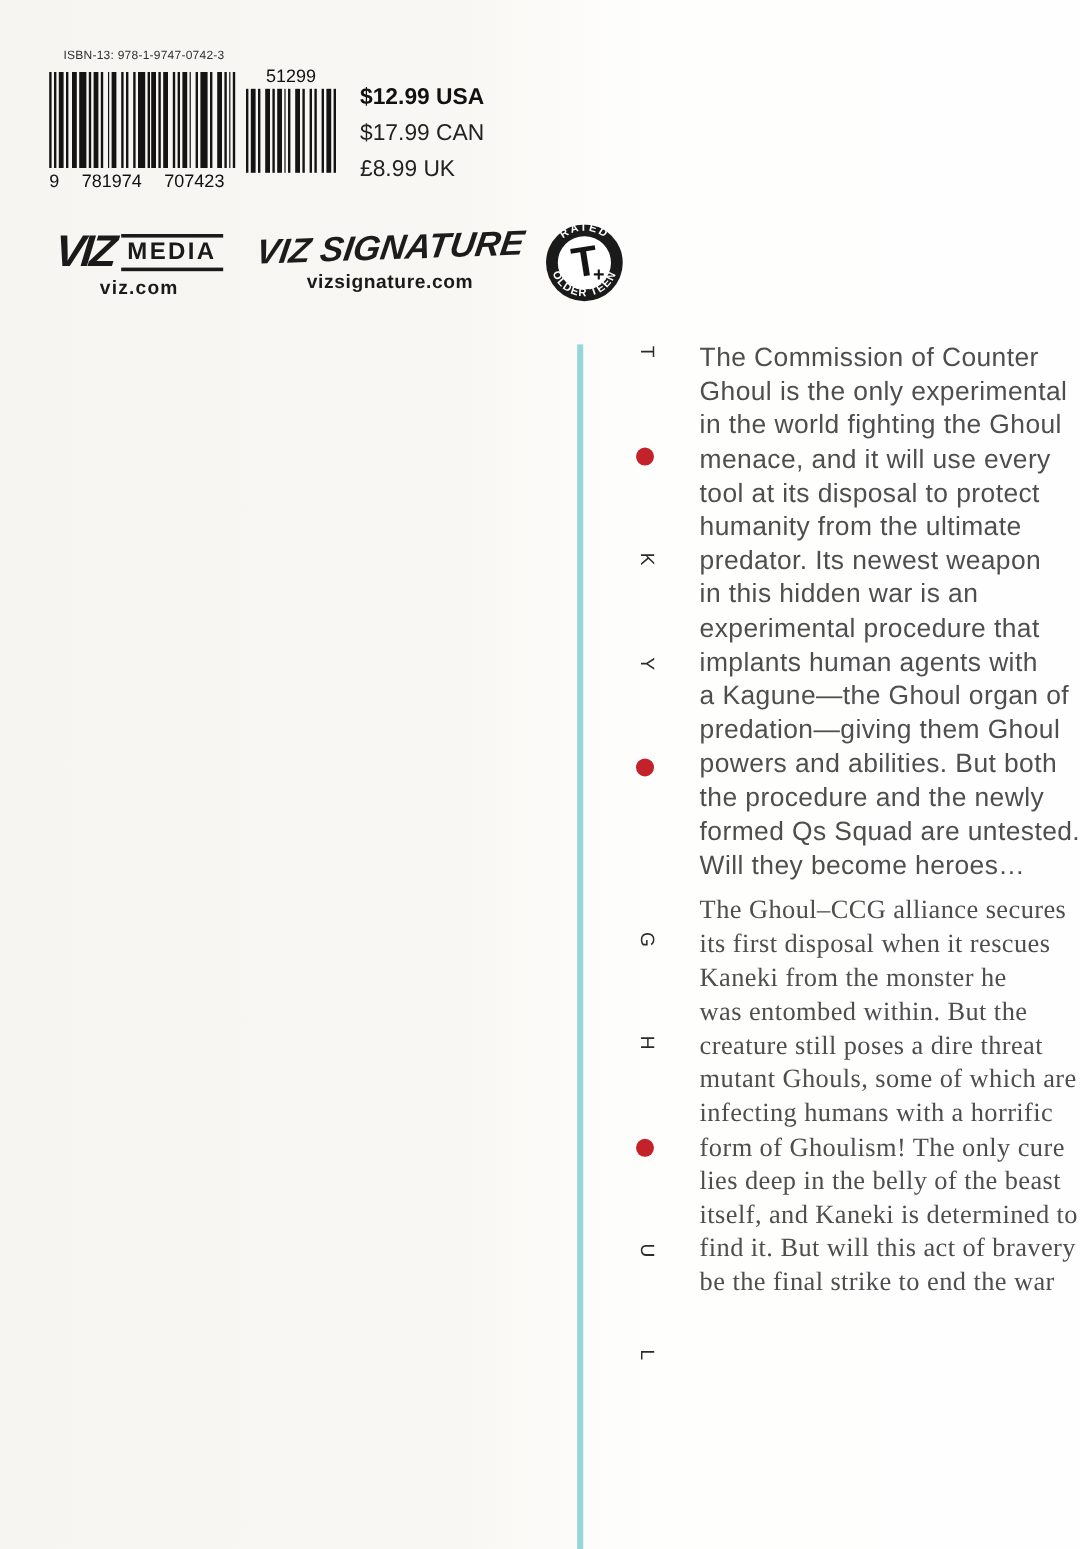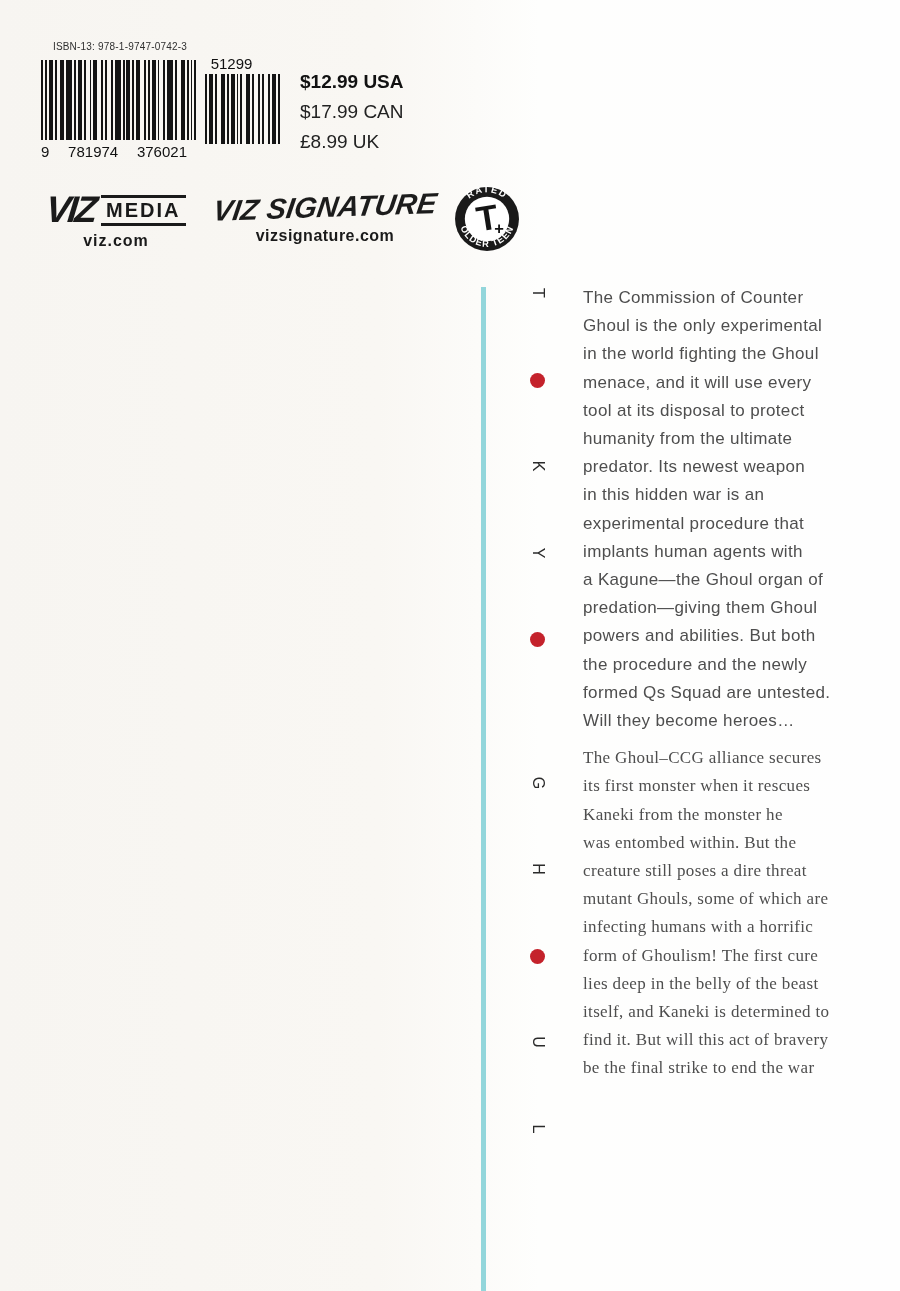--- a/index.html
+++ b/index.html
@@ -10,21 +10,21 @@
     background:linear-gradient(90deg,#f7f5f1 0%,#f9f7f3 42%,#fcfbf9 53%,#fefefd 60%,#fefefe 100%);
   }
 
   
   .isbn-label { position:absolute; left:42px; top:41px; width:156px; text-align:center;
     font-size:10px; color:#2f2f2f; letter-spacing:0.2px; white-space:nowrap; }
   .ean { position:absolute; left:41px; top:60px; width:156px; }
   .ean-bars { display:flex; height:80px; width:156px; }
   .ean-digits { display:flex; justify-content:space-between; margin-top:3px; padding-right:10px;
     font-size:15px; color:#111; }
-  .addon { position:absolute; left:205px; top:55px; width:53px; }
+  .addon { position:absolute; left:205px; top:55px; width:75px; }
   .addon-code { text-align:center; font-size:15px; color:#111; margin-bottom:2px; }
   .addon-bars { display:flex; height:70px; width:75px; }
   .bar { height:100%; background:#141414; }
   .gap { height:100%; background:transparent; }
 
   
   .prices { position:absolute; left:300px; top:67px; }
   .price-row { font-size:19px; color:#222; line-height:30px; white-space:nowrap; }
   .price-row.bold { font-weight:bold; color:#111; }
 
@@ -52,21 +52,21 @@
   
   .cyan-line { position:absolute; left:481px; top:287px; width:5px; height:1004px; }
 
   
   .vletter { position:absolute; left:528px; width:20px; height:20px; text-align:center;
     font-size:16px; color:#2b2b2b; transform:rotate(90deg); line-height:20px; }
   .vdot { position:absolute; left:530px; width:15px; height:15px; border-radius:50%; }
 
   
   .synopsis { position:absolute; left:583px; top:284px; width:300px; }
-  .line { font-size:17px; color:#4e4e4e; letter-spacing:0.35px; line-height:28.2px;
+  .line { font-size:22px; color:#4e4e4e; letter-spacing:0.35px; line-height:28.2px;
     white-space:nowrap; }
   .para + .para { margin-top:9px;font-family:Liberation Serif, serif; }
 
   
   .re-logo { position:absolute; left:519px; top:1172px; display:flex; align-items:flex-start; }
   .colon { display:flex; flex-direction:column; justify-content:space-between;
     height:62px; margin-top:19px; margin-right:9px; }
   .cdot { width:21px; height:21px; border-radius:50%; }
   .re-text { font-size:92px; line-height:88px; color:#1b1b1d; letter-spacing:-2px; }
 </style>
@@ -134,21 +134,21 @@
         <div class="gap" style="width: 1.95px;"></div>
         <div class="bar" style="width: 1.95px;"></div>
         <div class="gap" style="width: 1.95px;"></div>
         <div class="bar" style="width: 1.95px;"></div>
         <div class="gap" style="width: 1.95px;"></div>
         <div class="bar" style="width: 1.95px;"></div>
       </div>
     <div class="ean-digits">
       <span>9</span>
       <span>781974</span>
-      <span>376021</span>
+      <span>707423</span>
     </div>
   </div>
   <div class="addon">
     <div class="addon-code">51299</div>
     <div class="addon-bars" id="addon-bars">
         <div class="bar" style="width: 1.97368px;"></div>
         <div class="gap" style="width: 1.97368px;"></div>
         <div class="bar" style="width: 3.94737px;"></div>
         <div class="gap" style="width: 1.97368px;"></div>
         <div class="bar" style="width: 1.97368px;"></div>
@@ -245,27 +245,27 @@
         <div class="line">implants human agents with</div>
         <div class="line">a Kagune—the Ghoul organ of</div>
         <div class="line">predation—giving them Ghoul</div>
         <div class="line">powers and abilities. But both</div>
         <div class="line">the procedure and the newly</div>
         <div class="line">formed Qs Squad are untested.</div>
         <div class="line">Will they become heroes…</div>
       </div>
       <div class="para">
         <div class="line">The Ghoul–CCG alliance secures</div>
-        <div class="line">its first monster when it rescues</div>
+        <div class="line">its first disposal when it rescues</div>
         <div class="line">Kaneki from the monster he</div>
         <div class="line">was entombed within. But the</div>
         <div class="line">creature still poses a dire threat</div>
         <div class="line">mutant Ghouls, some of which are</div>
         <div class="line">infecting humans with a horrific</div>
-        <div class="line">form of Ghoulism! The first cure</div>
+        <div class="line">form of Ghoulism! The only cure</div>
         <div class="line">lies deep in the belly of the beast</div>
         <div class="line">itself, and Kaneki is determined to</div>
         <div class="line">find it. But will this act of bravery</div>
         <div class="line">be the final strike to end the war</div>
       </div>
     </div>
 
 
 </div>
 

